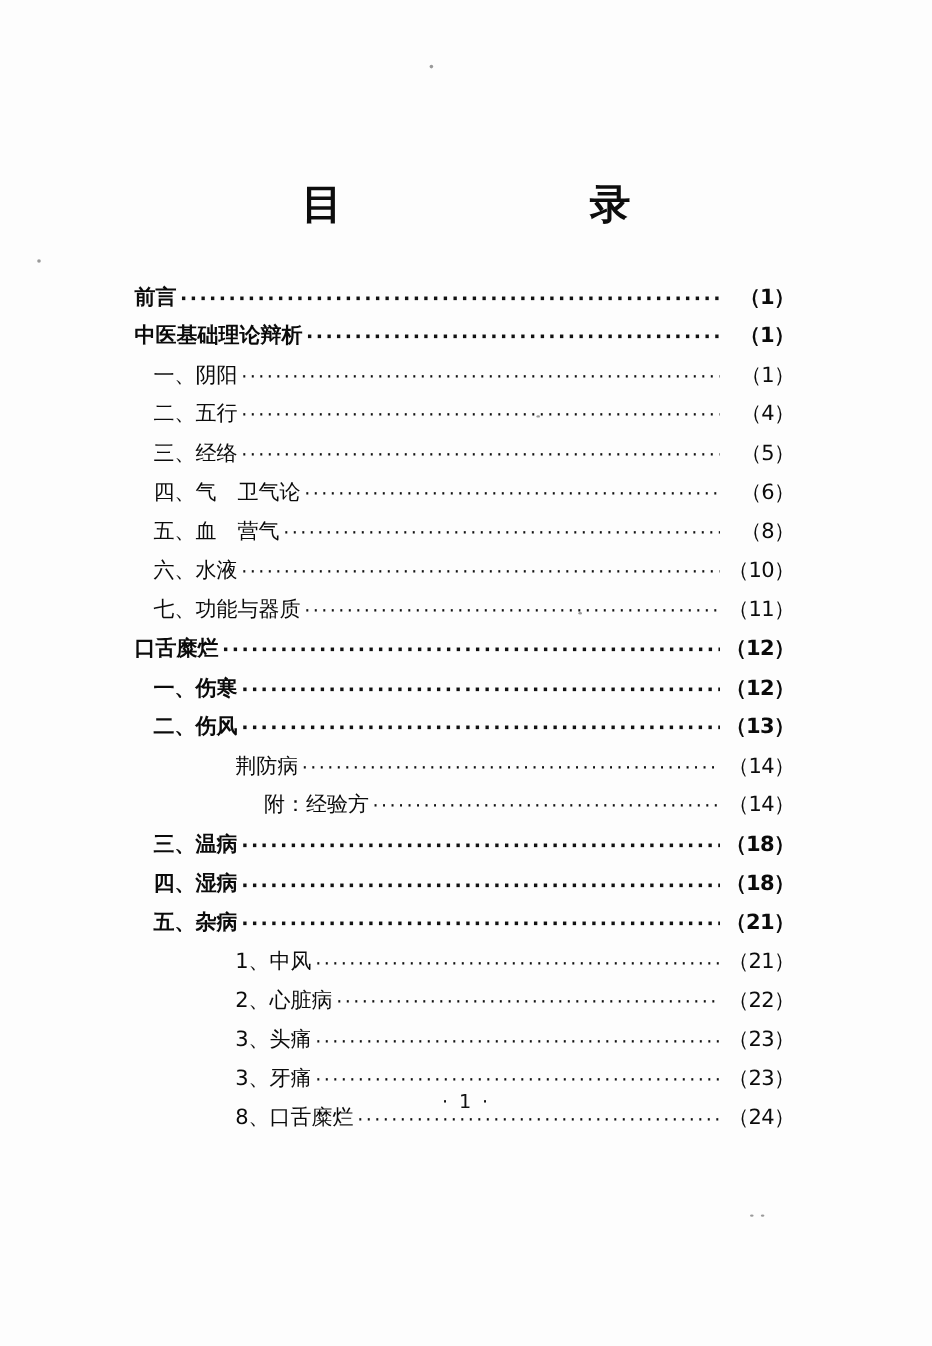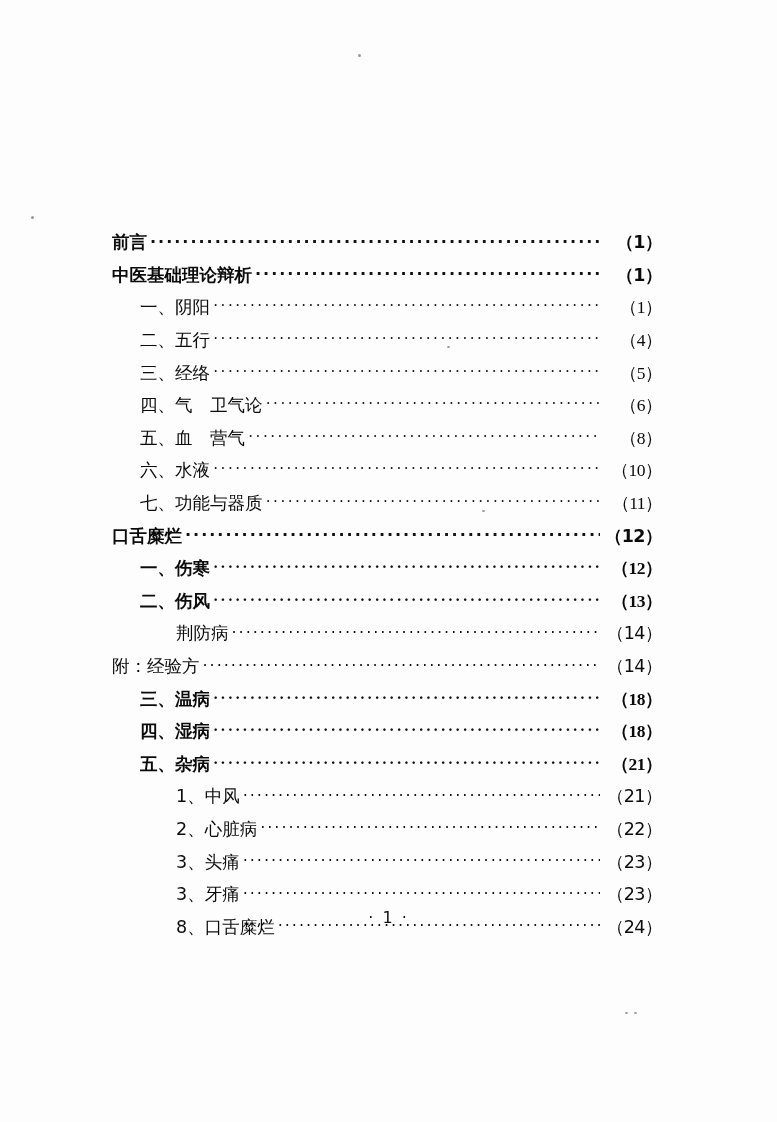--- a/index.html
+++ b/index.html
@@ -42,21 +42,21 @@
     color: #0d0d0d;
   }
   .toc {
     position: absolute;
     left: 112px;
     top: 226px;
     width: 550px;
   }
   .row {
     display: flex;
-    align-items: center;
+    align-items: flex-end;
     height: 32.6px;
     font-size: 17.5px;
     color: #0b0b0b;
     white-space: nowrap;
   }
   .row .label {
     flex: 0 0 auto;
   }
   .row .dots {
     flex: 1 1 auto;
@@ -69,23 +69,23 @@
     top: -1px;
   }
   .row .page-num {
     flex: 0 0 auto;
     width: 60px;
     text-align: right;
     font-size: 17.5px;
     letter-spacing: -0.5px;
   }
   .lvl-0 { margin-left: 0px; font-weight: bold; }
-  .lvl-1 { margin-left: 28px; font-family: Liberation Serif, serif; }
-  .lvl-2 { margin-left: 64px; }
-  .lvl-3 { }
+  .lvl-1 { margin-left: 16px; }
+  .lvl-2 { margin-left: 84px; }
+  .lvl-3 { margin-left: 108px; }
   .bold { font-weight: bold; }
   .folio {
     position: absolute;
     left: 0;
     top: 908px;
     width: 777px;
     text-align: center;
     font-size: 16px;
     letter-spacing: 2px;
     color: #111;
@@ -96,20 +96,21 @@
 
 <div class="page">
 
   <div class="speck" style="left:358px; top:54px; width:3px; height:3px;"></div>
   <div class="speck" style="left:31px; top:216px; width:3px; height:3px;"></div>
   <div class="speck" style="left:447px; top:346px; width:3px; height:2px;"></div>
   <div class="speck" style="left:482px; top:510px; width:3px; height:2px;"></div>
   <div class="speck" style="left:625px; top:1012px; width:3px; height:2px;"></div>
   <div class="speck" style="left:634px; top:1012px; width:3px; height:2px;"></div>
 
+  <div class="toc-title">目　　录</div>
 
   <div class="toc">
       <div class="row lvl-0 bold">
         <span class="label">前言</span>
         <span class="dots">·····································································</span>
         <span class="page-num">（1）</span>
       </div>
       <div class="row lvl-0 bold">
         <span class="label">中医基础理论辩析</span>
         <span class="dots">·····································································</span>

